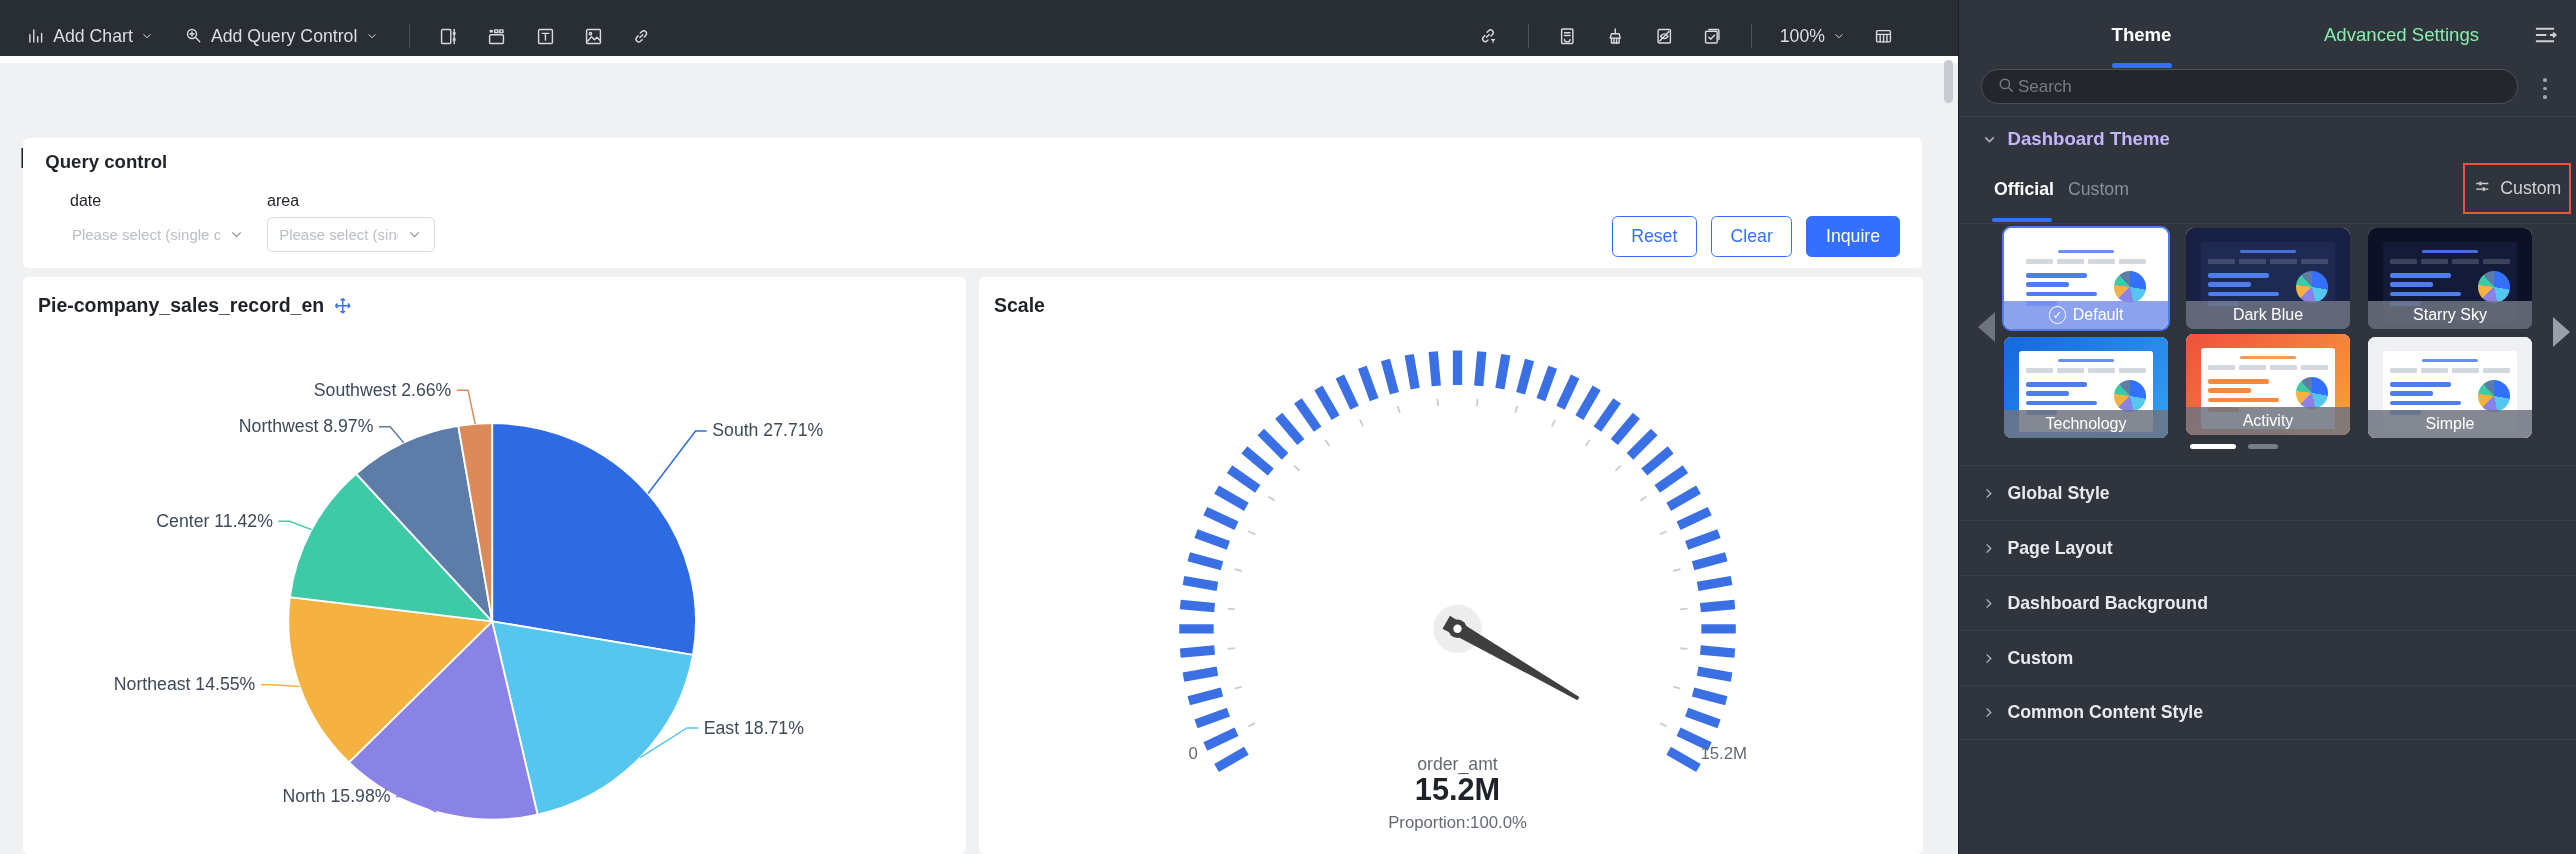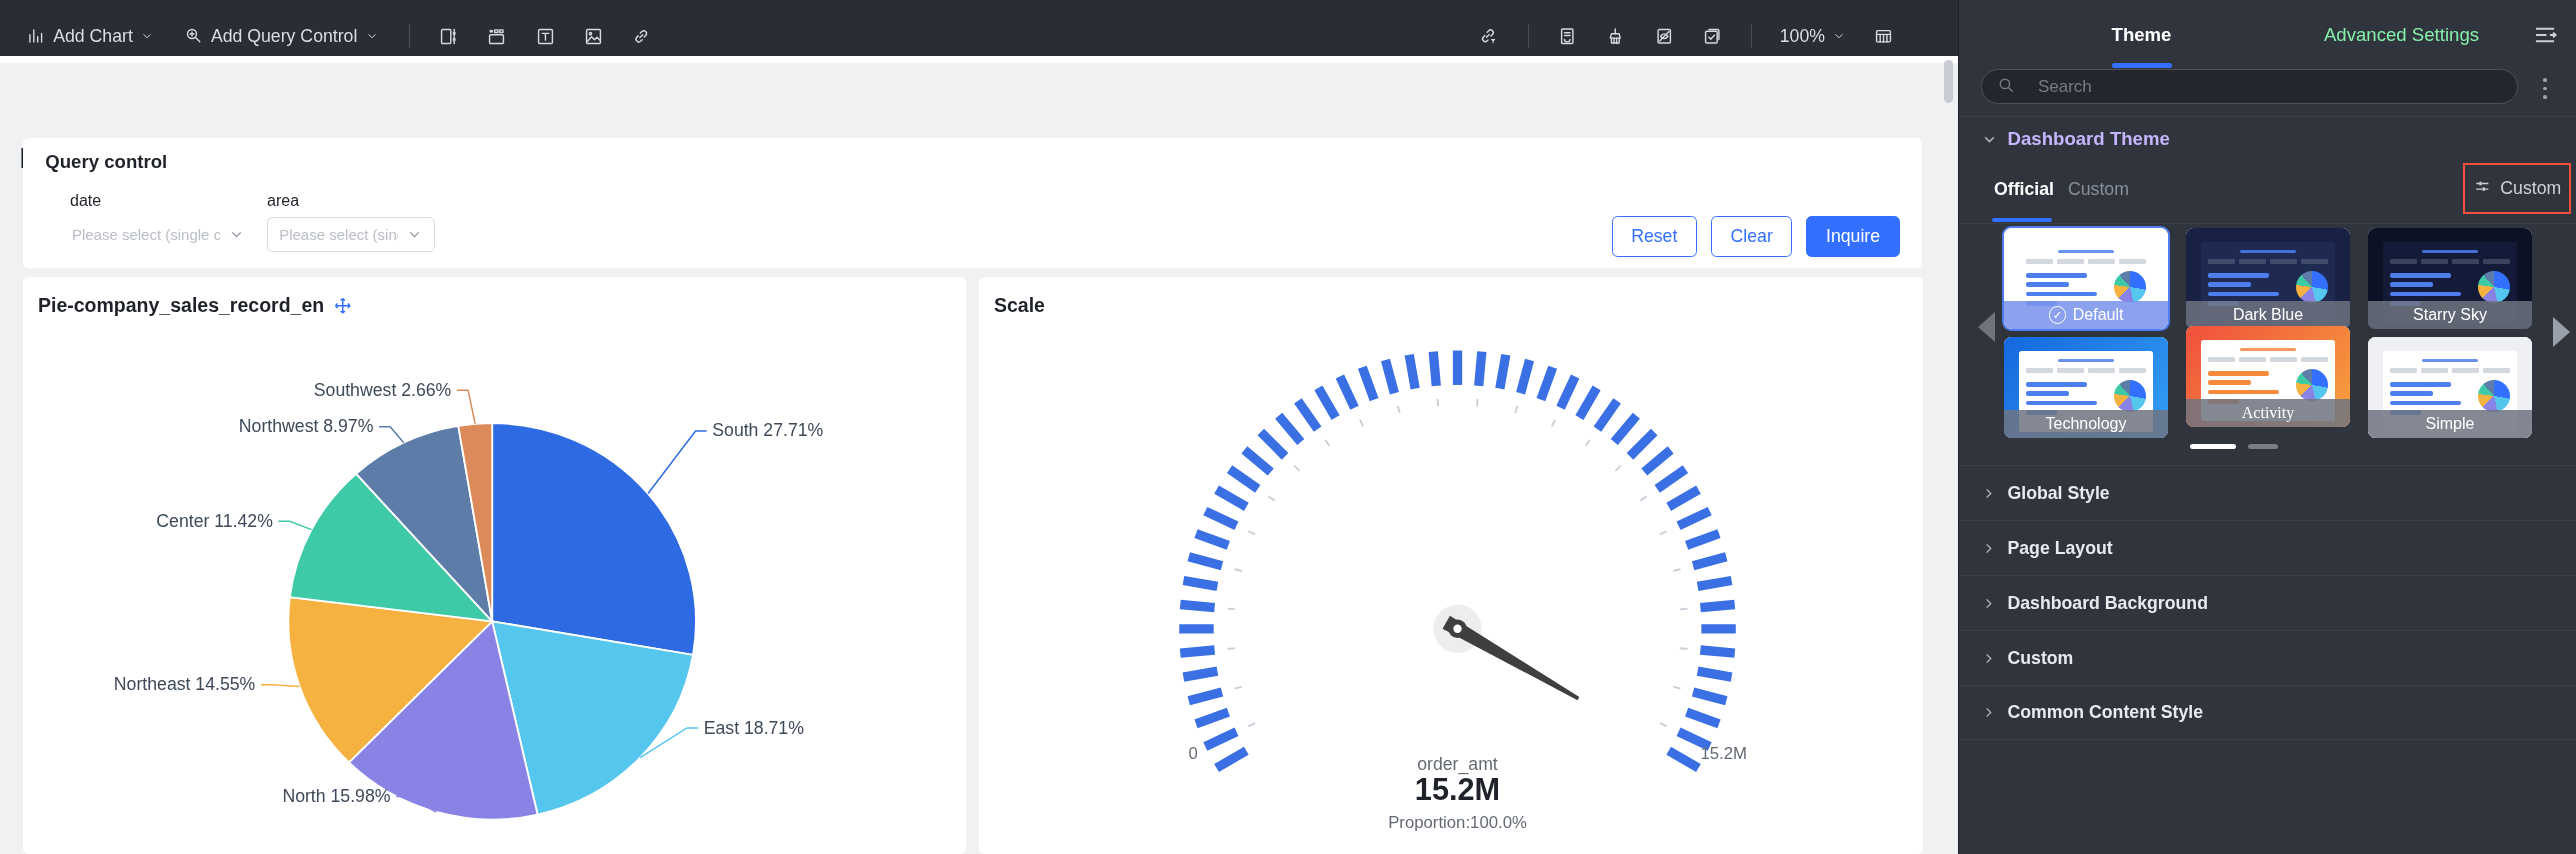--- a/index.html
+++ b/index.html
@@ -28,21 +28,21 @@
   .p-tab{position:absolute;top:0;height:69px;display:flex;align-items:center;justify-content:center;
          font-size:18.6px;cursor:pointer;}
   .p-tab.active{color:#ffffff;font-weight:bold;}
   .p-tab.inactive{color:#86efac;}
   .p-tab-underline{position:absolute;top:63px;height:4.7px;border-radius:2.8px;background:#3370ff;}
   .p-collapse{position:absolute;right:17px;top:20.5px;width:28px;height:28px;color:#cdd0d6;cursor:pointer;}
 
   .p-search-row{position:absolute;left:0;top:69px;width:100%;height:47px;}
   .search-box{position:absolute;left:22.3px;top:0px;width:537px;height:35px;background:#23262d;
               border:0.9px solid #4b505a;border-radius:17.7px;display:flex;align-items:center;
-              padding:0 15px;gap:20px;color:#777d87;}
+              padding:0 15px;gap:0;color:#777d87;}
   .search-box input{background:transparent;border:none;outline:none;color:#cfd3d9;font-size:17px;width:100%;}
   .search-box input::placeholder{color:#777d87;}
   .kebab{position:absolute;right:20.5px;top:5.6px;width:20.5px;height:28px;display:flex;flex-direction:column;
          align-items:center;justify-content:center;gap:4.7px;cursor:pointer;}
   .kebab i{width:3.7px;height:3.7px;border-radius:50%;background:#9da3ad;}
 
   .p-divider{position:absolute;left:0;width:100%;height:0.9px;background:#3a3e46;}
 
   .dt-header{position:absolute;left:22.3px;top:128px;display:flex;align-items:center;gap:9.3px;cursor:pointer;}
   .dt-header .title{font-size:18.6px;font-weight:bold;color:#c4b5fd;}
@@ -591,21 +591,21 @@
                 <i style="width:40%"></i>
               </div>
               <div class="tc-pie"></div>
             </div>
           </div>
         </div>
         <div class="tc-band">
           <span>Technology</span>
         </div>
       </div>
-      <div class="theme-card" style="left: 227px; top: 98px; font-family: Liberation Serif, serif; --bg: linear-gradient(135deg,#f0503c,#f7a33d); --panel: #ffffff; --accent: #f58a3c; --band: rgba(110,115,128,0.85);">
+      <div class="theme-card" style="left: 227px; top: 106px; --bg: linear-gradient(135deg,#f0503c,#f7a33d); --panel: #ffffff; --accent: #f58a3c; --band: rgba(110,115,128,0.85);">
         <div class="tc-preview">
           <div class="tc-panel">
             <div class="tc-title"></div>
             <div class="tc-controls">
               <i></i>
               <i></i>
               <i></i>
               <i></i>
             </div>
             <div class="tc-body">

